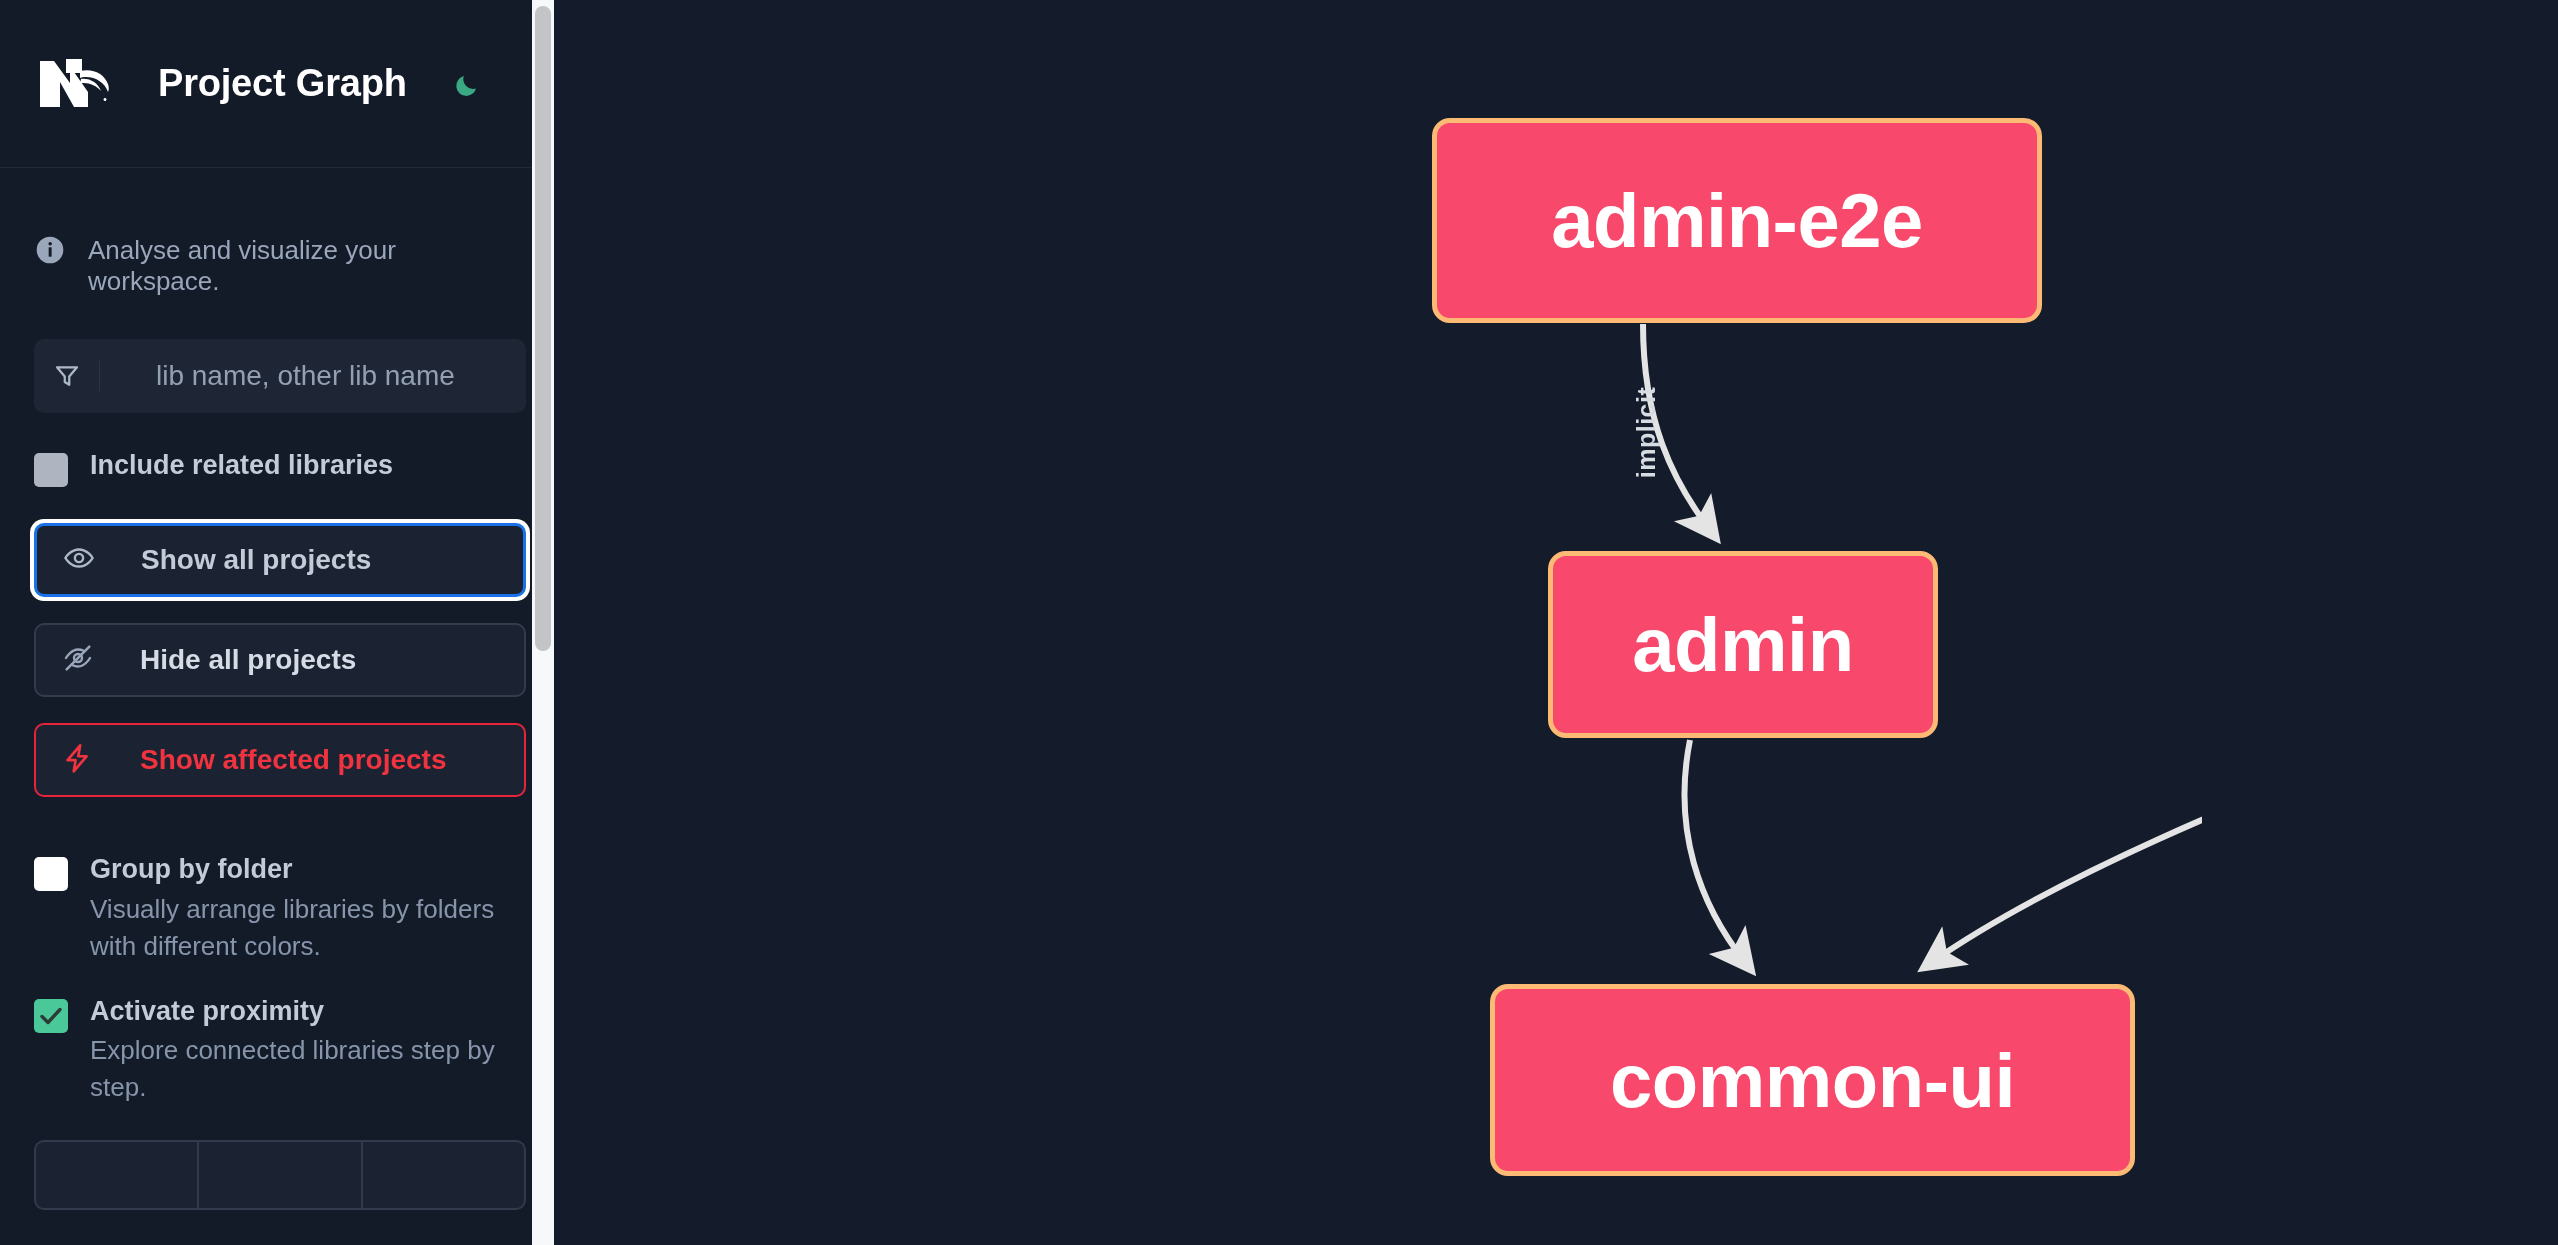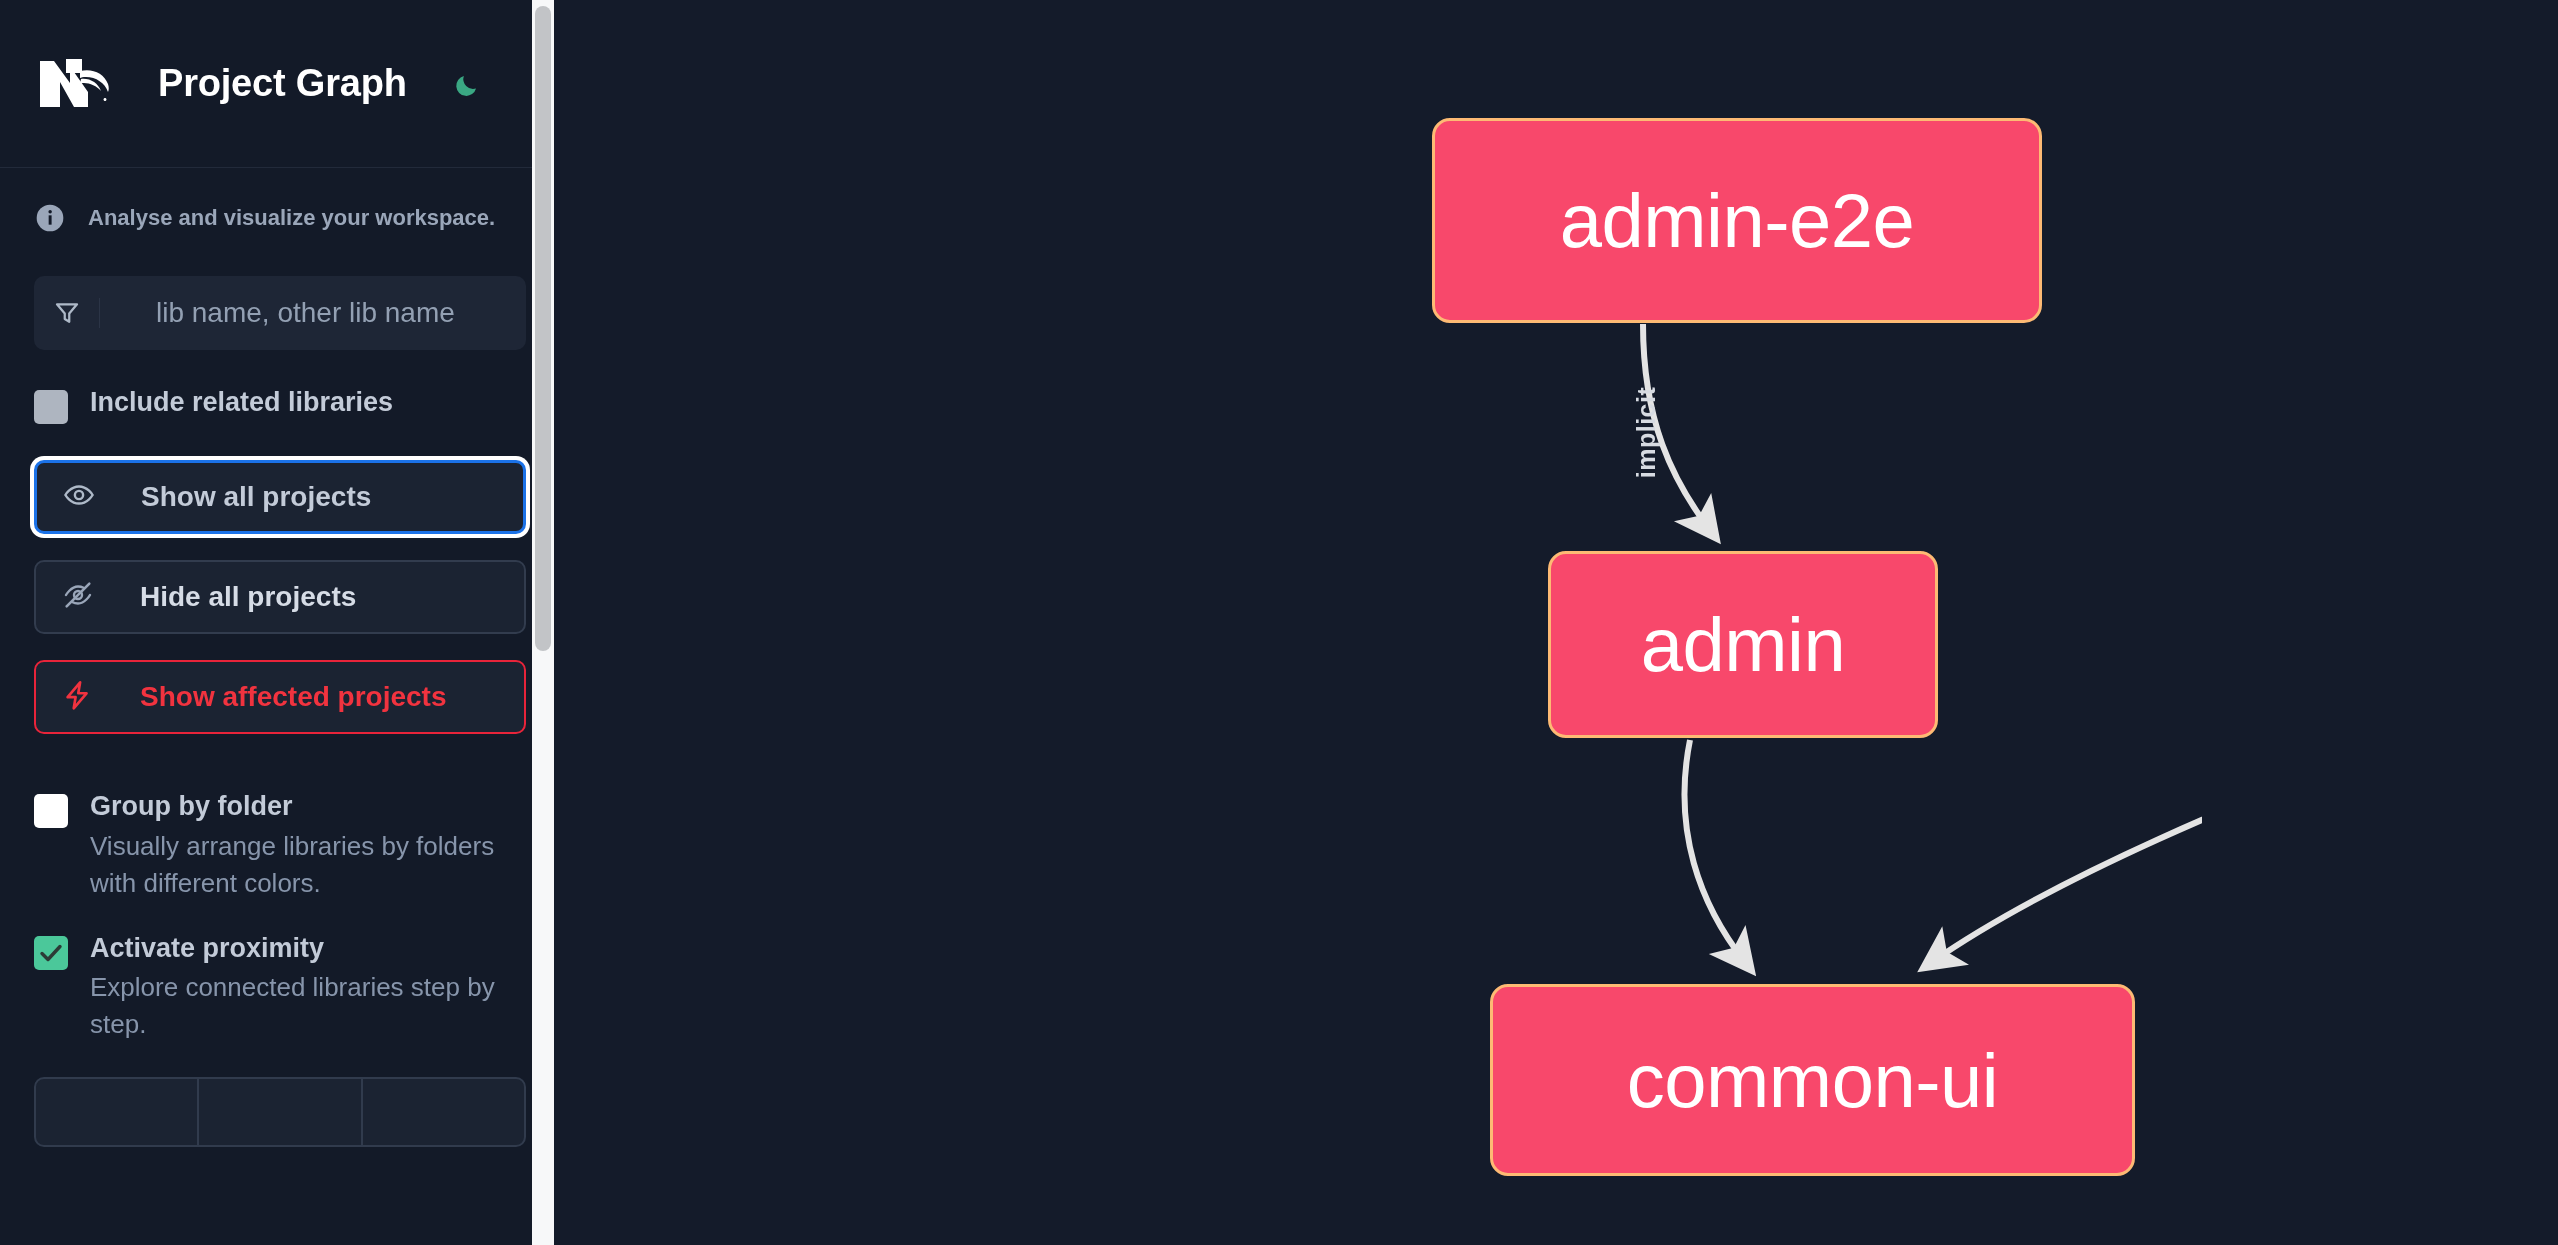--- a/index.html
+++ b/index.html
@@ -37,22 +37,23 @@
     display: flex; align-items: center; justify-content: center;
     cursor: pointer;
   }
 
   .sb-info {
     display: flex; align-items: center;
     padding: 34px 34px 0 34px;
   }
   .info-icon { width: 32px; height: 32px; flex: 0 0 32px; }
   .sb-info-text {
-    font-size: 22px; color: #9aa6b9; margin-left: 22px;
-    font-weight: 700;
+    font-size: 26px; color: #9aa6b9; margin-left: 22px;
+    font-weight: 400;
+    margin-top: 33px;
   }
 
   .sb-search-wrap { padding: 42px 34px 0 34px; }
   .sb-search {
     display: flex; align-items: center;
     height: 74px; background: #1e2636;
     border-radius: 10px; overflow: hidden; gap: 36px;
   }
   .sb-search-icon {
     width: 66px; flex: 0 0 66px;
@@ -143,24 +144,24 @@
   #graph {
     position: relative; flex: 1 1 auto;
     height: 1245px; background: #141b2a; overflow: hidden;
   }
   #graph-svg { position: absolute; left: 0; top: 0; }
 
   .node {
     position: absolute;
     display: flex; align-items: center; justify-content: center;
     border-radius: 18px;
-    border: 3px solid #fdba74;
+    border: 5px solid #fdba74;
     color: #ffffff;
     font-size: 76px;
-    font-weight: 400;
+    font-weight: 700;
     letter-spacing: -0.5px;
     cursor: pointer;
     white-space: nowrap;
   }
   .node.red  { background: #f8486b; }
   .node.grey { background: #646c7d; }
 
   .edge-label {
     position: absolute;
     font-size: 25px; font-weight: bold;

